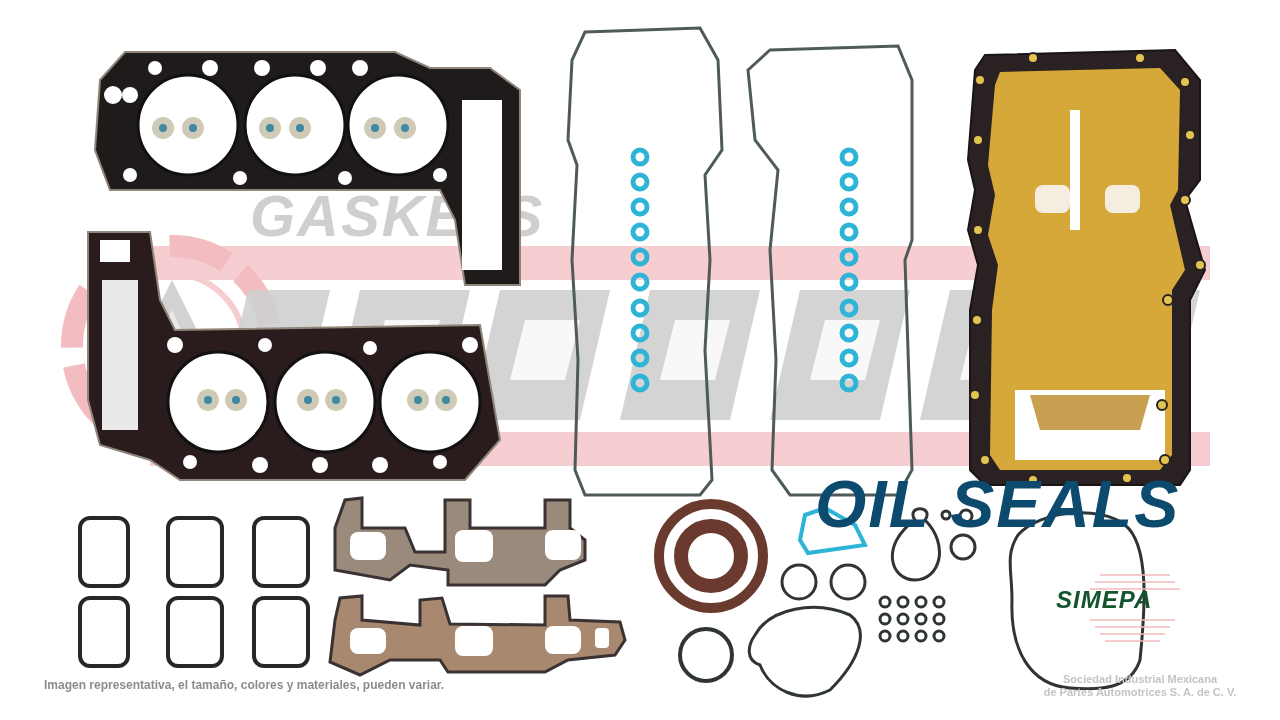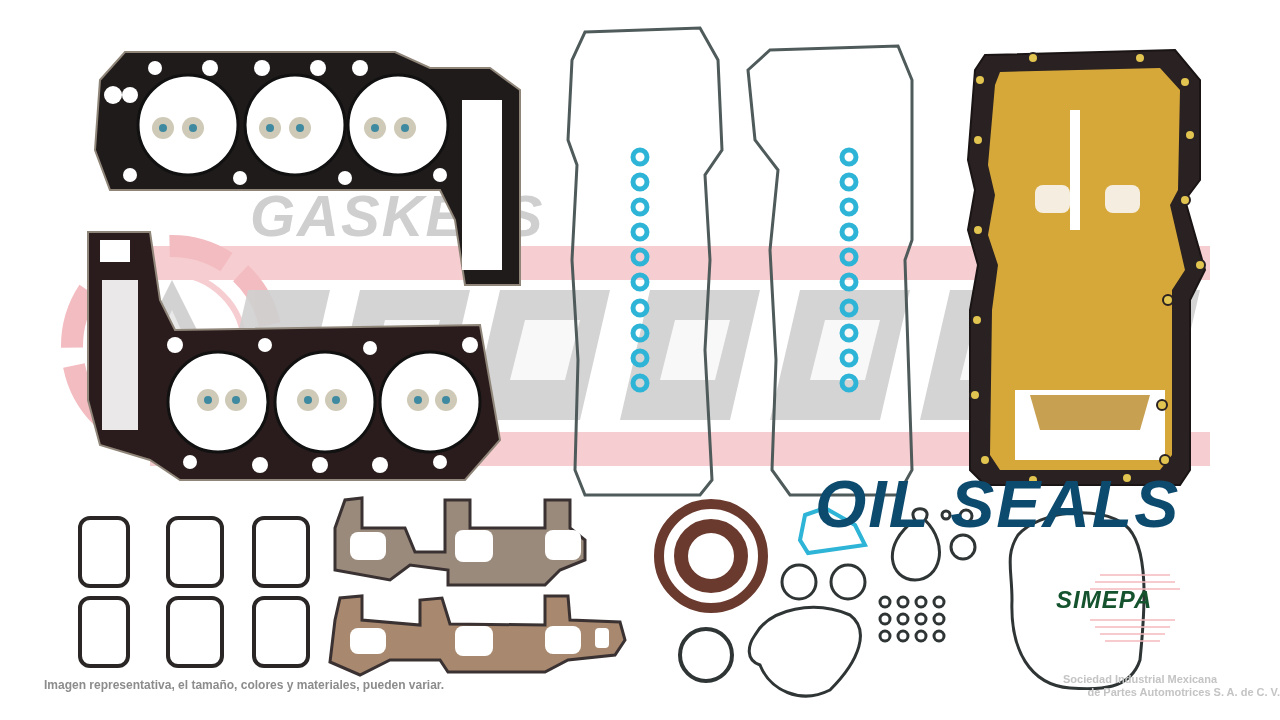--- a/index.html
+++ b/index.html
@@ -6,21 +6,21 @@
   body { width:1280px; height:720px; position:relative; overflow:hidden; font-family:"Liberation Sans", sans-serif; }
   .layer { position:absolute; left:0; top:0; width:1280px; height:720px; }
   .wm-text { position:absolute; font-family:"Liberation Sans", sans-serif; font-weight:bold; font-style:italic; color:#c8c8c8; letter-spacing:2px; }
   .wm-gaskets { left:250px; top:182px; font-size:58px; color:#cfcfcf; }
   .wm-oilseals { left:815px; top:466px; font-size:66px; color:#0c4a6e; }
   .wm-registered { left:1044px; top:435px; width:40px; height:40px; border:3px solid #c8c8c8; border-radius:50%; font-size:24px; font-style:normal; text-align:center; line-height:40px; color:#c8c8c8; }
   .disclaimer { position:absolute; left:32px; top:678px; font-size:12px; font-weight:bold; color:#8c8c8c;margin-left:12px; }
   .simepa-logo { position:absolute; left:1056px; top:586px; font-size:24px; font-weight:bold; font-style:italic; color:#14532d; letter-spacing:1px; }
   .simepa-line { position:absolute; font-size:11px; font-weight:bold; color:#c4c4c4; text-align:center; width:280px; }
   .simepa-line1 { left:1000px; top:673px; }
-  .simepa-line2 { left:1000px; top:686px;text-align:right; }
+  .simepa-line2 { left:1000px; top:686px; }
 </style>
 </head>
 <body>
 
 <svg class="layer" viewBox="0 0 1280 720" xmlns="http://www.w3.org/2000/svg">
 
   <rect x="150" y="246" width="1060" height="34" fill="#f6cdd0"></rect>
   <rect x="150" y="432" width="1060" height="34" fill="#f6cdd0"></rect>
 
   <circle cx="172" cy="346" r="100" fill="none" stroke="#f3bcc1" stroke-width="22" stroke-dasharray="60 18"></circle>

